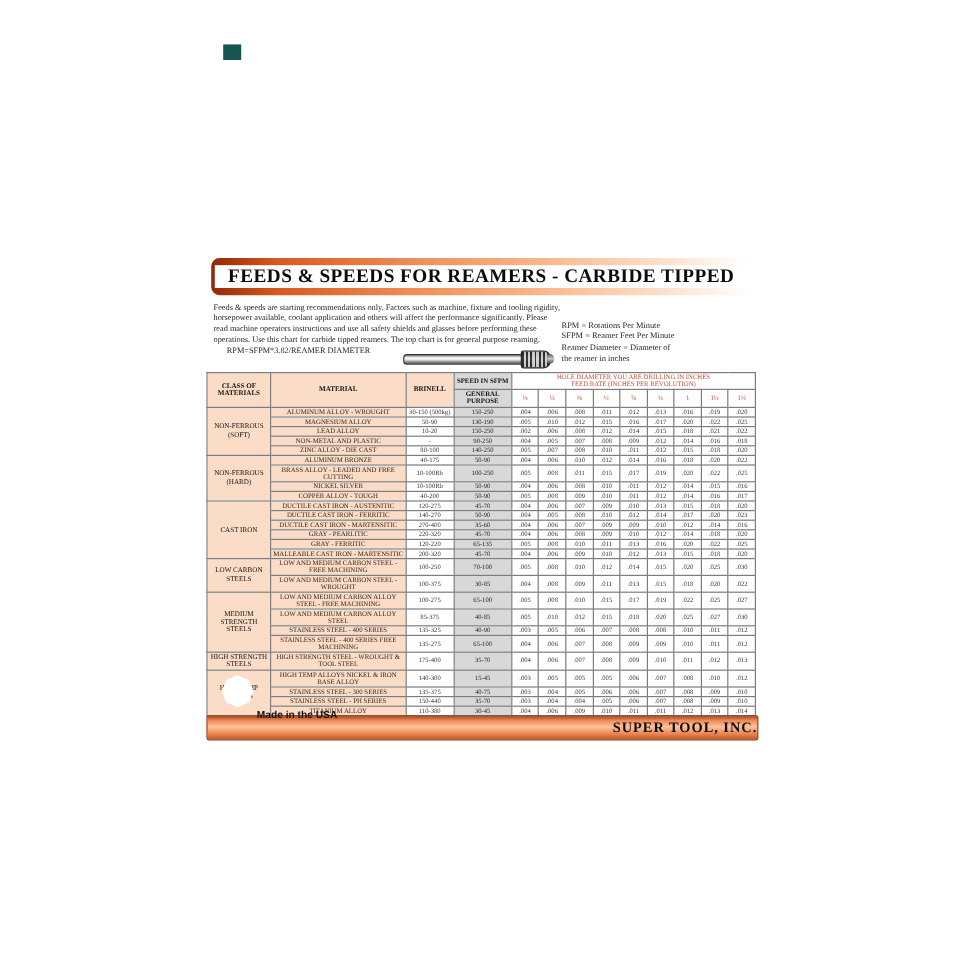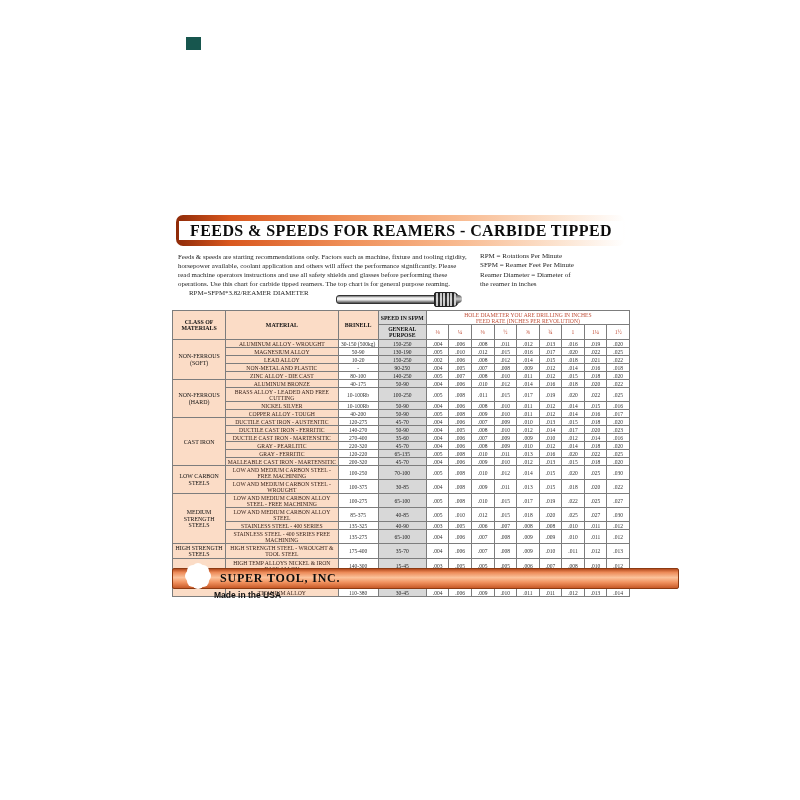--- a/index.html
+++ b/index.html
@@ -13,21 +13,21 @@
   
   .banner{left:176px;top:215px;width:449px;height:31px;border-radius:7px;
     background:linear-gradient(90deg,#8e2a08,#d9581f 12%,#ef8f58 38%,#f8b88d 62%,#fce3cf 85%,#ffffff);}
   .banner .band{position:absolute;left:3px;right:2px;top:6px;bottom:6px;background:#fff;
     display:flex;align-items:center;justify-content:center;}
   .banner .band span{font-weight:bold;font-size:16px;letter-spacing:.4px;color:#0c0c0c;white-space:nowrap;}
 
   
   .intro{left:178px;top:252px;width:289px;font-size:6.9px;line-height:9px;}
   .intro .formula{padding-left:11px;}
-  .defs{left:468px;top:252px;width:162px;font-size:7px;line-height:9.3px;margin-left:12px;}
+  .defs{left:468px;top:267px;width:162px;font-size:7px;line-height:9.3px;}
 
   
   .reamer{left:334px;top:289px;width:130px;height:19px;}
   .shank{position:absolute;left:2px;top:6px;width:99px;height:7px;border-radius:3px 0 0 3px;
     background:linear-gradient(180deg,#6f6f6f,#e8e8e8 25%,#fcfcfc 45%,#c2c2c2 65%,#4a4a4a);
     border:0.5px solid #333;}
   .head{position:absolute;left:100px;top:3px;width:23px;height:13px;border-radius:2px 6px 6px 2px;
     background:repeating-linear-gradient(90deg,rgba(30,30,30,.85) 0 1.5px,rgba(210,210,210,.9) 1.5px 3.5px),
                linear-gradient(180deg,#444,#ddd 45%,#555);
     border:0.5px solid #222;}
@@ -44,24 +44,24 @@
   .hdr-gray{background:#d8d8d8;font-size:5.7px;line-height:6.4px;text-align:center;color:#111;}
   .hdr-red{background:#fff;font-size:5.6px;line-height:6.2px;text-align:center;color:#c0503a;font-weight:normal;}
   .frac{background:#fff;font-size:5.6px;line-height:6px;text-align:center;color:#c0503a;font-weight:normal;}
   .cls{background:#fbdcc6;font-size:5.9px;line-height:6.4px;text-align:center;color:#111;}
   .mat{background:#fbdcc6;font-size:5.7px;line-height:6px;text-align:center;color:#3a241c;}
   .bri{background:#fff;font-size:5.5px;line-height:6px;text-align:center;color:#333;}
   .spd{background:#d8d8d8;font-size:5.5px;line-height:6px;text-align:center;color:#222;}
   .feed{background:#fff;font-size:5.5px;line-height:6px;text-align:center;color:#333;}
 
   
-  .footer-bar{left:172px;top:568px;width:458px;height:19px;border-radius:2px;
+  .footer-bar{left:172px;top:596px;width:458px;height:19px;border-radius:2px;
     border:0.5px solid #8c3a12;
     background:linear-gradient(180deg,#b44a1d,#ec8a58 18%,#fbc29b 45%,#f1925f 70%,#c85a28);
-    display:flex;align-items:center;justify-content:flex-start;padding-left:47px;}
+    display:flex;align-items:center;justify-content:flex-end;}
   .footer-bar span{font-weight:bold;font-size:12px;letter-spacing:.8px;color:#0d0d0d;}
   .logo{left:188px;top:566px;width:20px;height:20px;border-radius:50%;background:#fff;
     box-shadow:0 -7px 0 -4px #fff,0 7px 0 -4px #fff,-7px 0 0 -4px #fff,7px 0 0 -4px #fff,
                -5px -5px 0 -4px #fff,5px -5px 0 -4px #fff,-5px 5px 0 -4px #fff,5px 5px 0 -4px #fff;}
   .made-in{left:214px;top:590px;font-family:"Liberation Sans",sans-serif;font-weight:bold;
     font-size:8.5px;color:#111;}
 </style>
 </head>
 <body>
 

